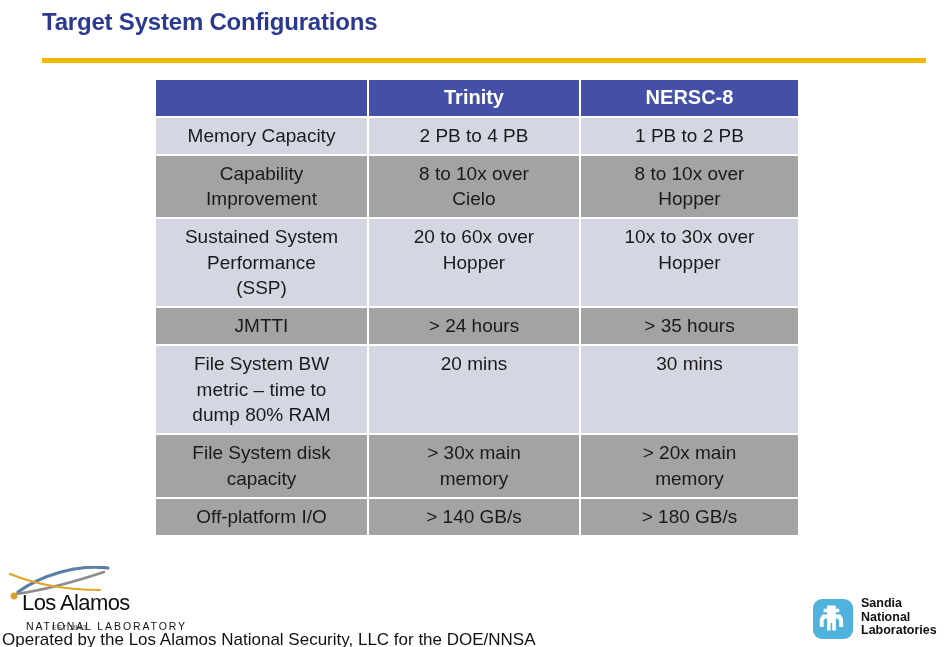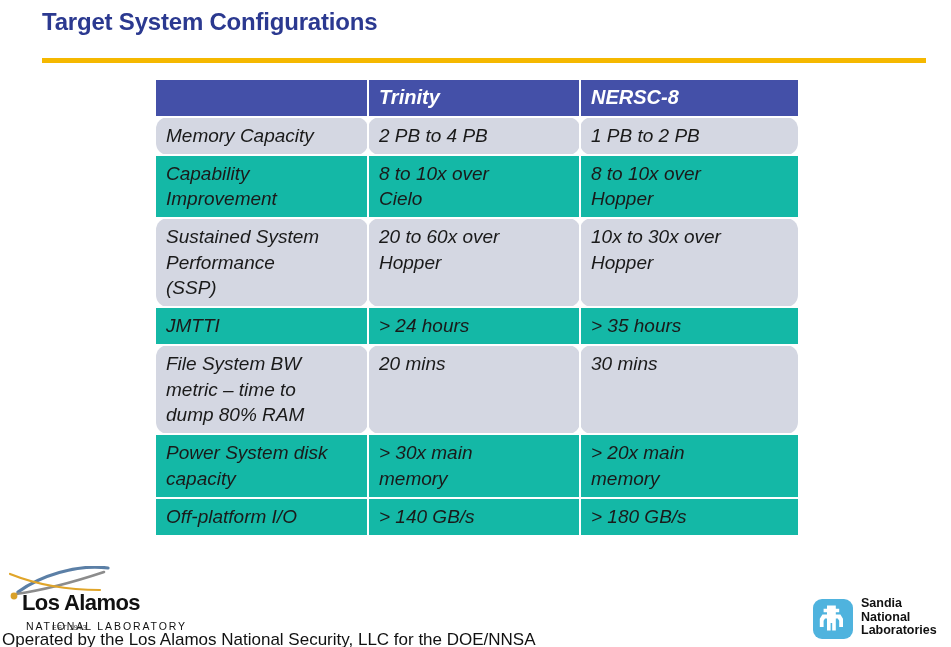--- a/index.html
+++ b/index.html
@@ -45,64 +45,63 @@
     border-collapse: collapse;
     table-layout: fixed;
   }
   #config-table col.c-label { width: 212px; }
   #config-table col.c-trinity { width: 212px; }
   #config-table col.c-nersc { width: 218px; }
 
   #config-table th,
   #config-table td {
     vertical-align: top;
-    text-align: left;
+    text-align: center;
     padding: 5px 10px 6px 10px;
     font-size: 19px;
     line-height: 1.33;
     color: #1a1a1a;
     font-weight: normal;
     border-right: 2px solid #ffffff;
     border-bottom: 2px solid #ffffff;
-    font-style: italic;
   }
   #config-table th:last-child,
   #config-table td:last-child { border-right: none; }
 
   #config-table thead th {
     background: #4450A8;
     color: #ffffff;
     font-weight: bold;
     height: 22px;
     padding-top: 4px;
     padding-bottom: 5px;
     font-size: 20px;
     border-bottom: 2px solid #ffffff;
   }
 
-  #config-table tbody tr.shade-dark td { background: #D4D7E2; border-radius: 12px; }
-  #config-table tbody tr.shade-light td { background: #14b8a6; margin-left: 32px; }
+  #config-table tbody tr.shade-dark td { background: #D4D7E2; }
+  #config-table tbody tr.shade-light td { background: #a3a3a3; margin-left: 32px; }
 
   .cell-line { display: block; }
 
   
   #lanl-logo {
     position: absolute;
     left: 4px;
     top: 566px;
     width: 135px;
     height: 52px;
   }
   #lanl-swoosh { position: absolute; left: 0; top: 0; }
   #lanl-wordmark {
     position: absolute;
     left: 18px;
     top: 24px;
     font-size: 22px;
-    font-weight: bold;
+    font-weight: normal;
     color: #111111;
     letter-spacing: -0.6px;
     white-space: nowrap;
   }
   #lanl-sub {
     position: absolute;
     left: 22px;
     top: 54px;
     font-size: 10.5px;
     color: #111111;
@@ -235,21 +234,21 @@
         </td>
         <td>
           <span class="cell-line">20 mins</span>
         </td>
         <td>
           <span class="cell-line">30 mins</span>
         </td>
       </tr>
       <tr class="shade-light">
         <td>
-          <span class="cell-line">Power System disk</span>
+          <span class="cell-line">File System disk</span>
           <span class="cell-line">capacity</span>
         </td>
         <td>
           <span class="cell-line">&gt; 30x main</span>
           <span class="cell-line">memory</span>
         </td>
         <td>
           <span class="cell-line">&gt; 20x main</span>
           <span class="cell-line">memory</span>
         </td>

